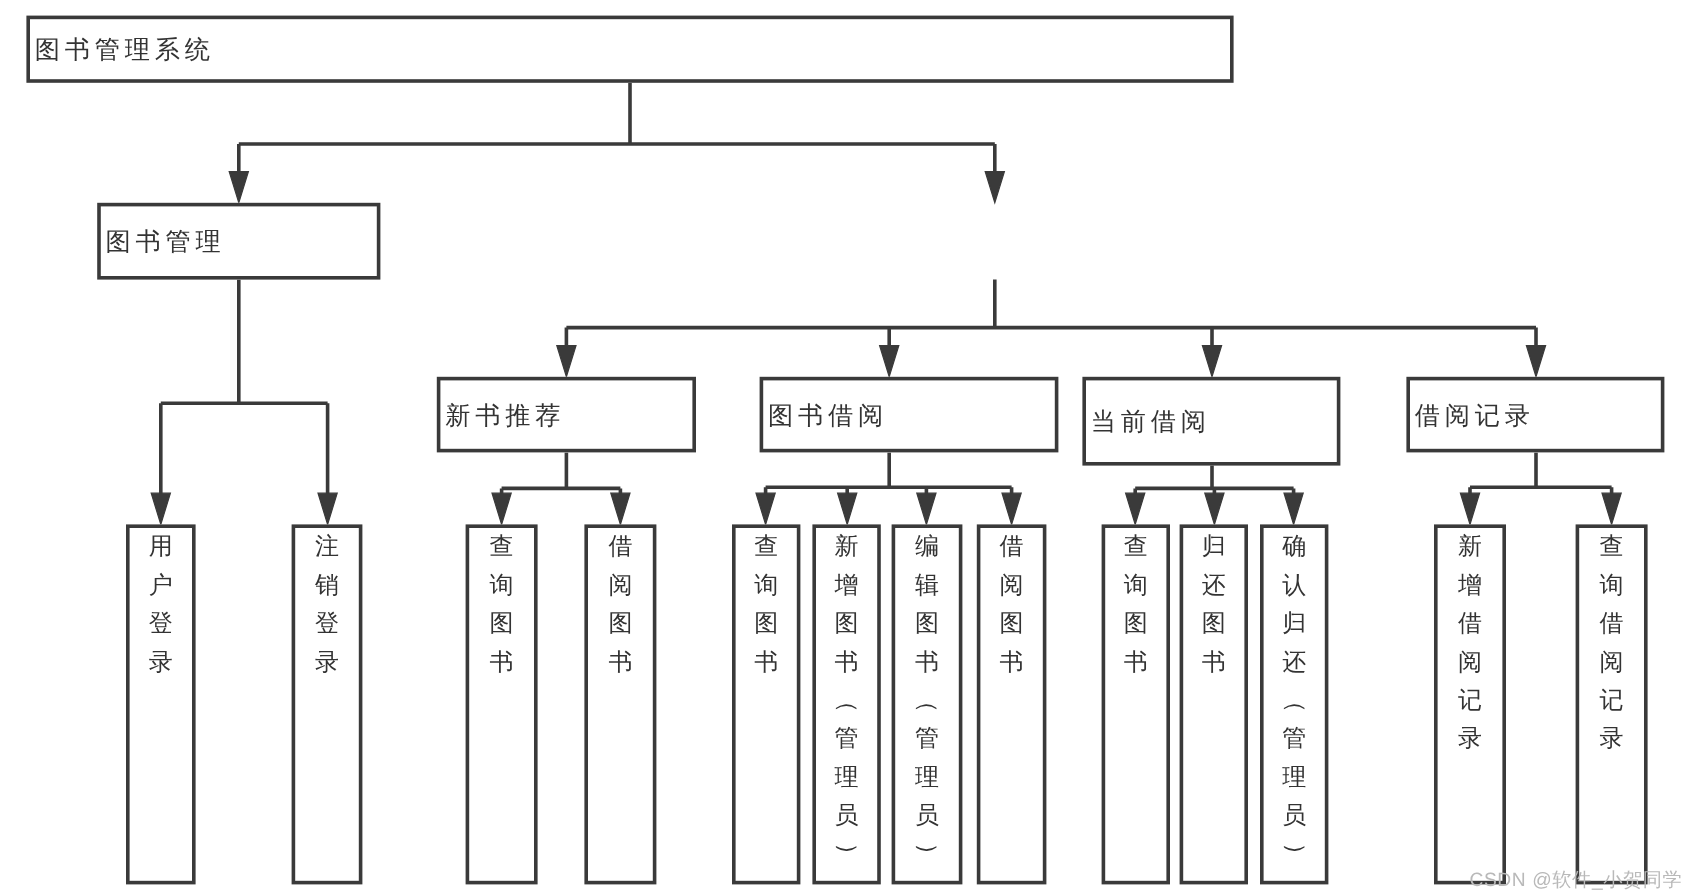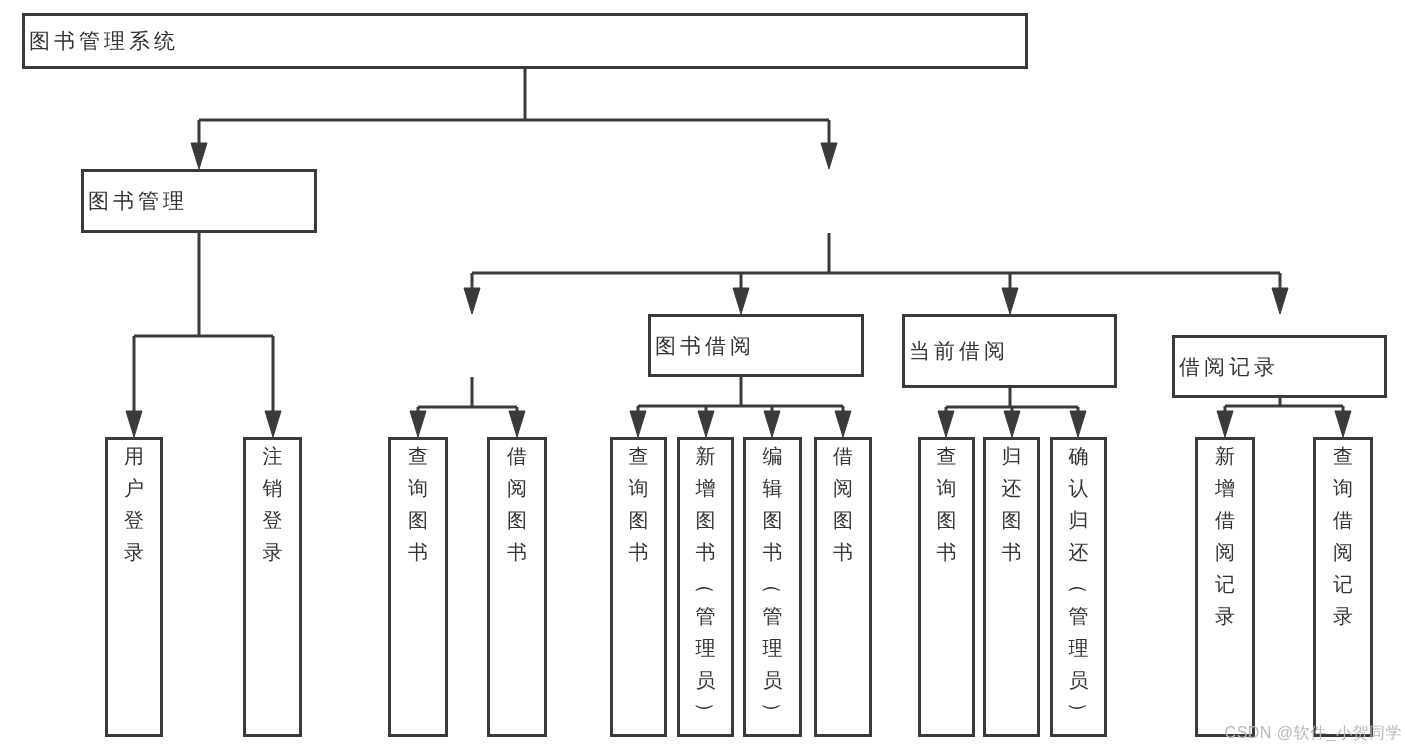--- a/index.html
+++ b/index.html
@@ -124,27 +124,30 @@
   </svg>
 
   <div class="node" style="left:22px; top:13px; width:1006px; height:56px;">
     <span class="hlabel">图书管理系统</span>
   </div>
 
   <div class="node" style="left:81px; top:169px; width:236px; height:64px;">
     <span class="hlabel">图书管理</span>
   </div>
 
-  <div class="node" style="left:648px; top:314px; width:216px; height:63px;">
+  <div class="node" style="left:364px; top:314px; width:216px; height:63px;">
+    <span class="hlabel">新书推荐</span>
+  </div>
+  <div class="node" style="left:633px; top:314px; width:249px; height:63px;">
     <span class="hlabel">图书借阅</span>
   </div>
   <div class="node" style="left:902px; top:314px; width:215px; height:74px;">
     <span class="hlabel">当前借阅</span>
   </div>
-  <div class="node" style="left:1172px; top:314px; width:215px; height:63px;margin-top:21px;">
+  <div class="node" style="left:1172px; top:314px; width:215px; height:63px;">
     <span class="hlabel">借阅记录</span>
   </div>
 
   <div class="node vert" style="left:105px; top:437px; width:58px; height:300px;">
     <span class="vlabel">
         <div>用</div>
         <div>户</div>
         <div>登</div>
         <div>录</div>
       </span>

